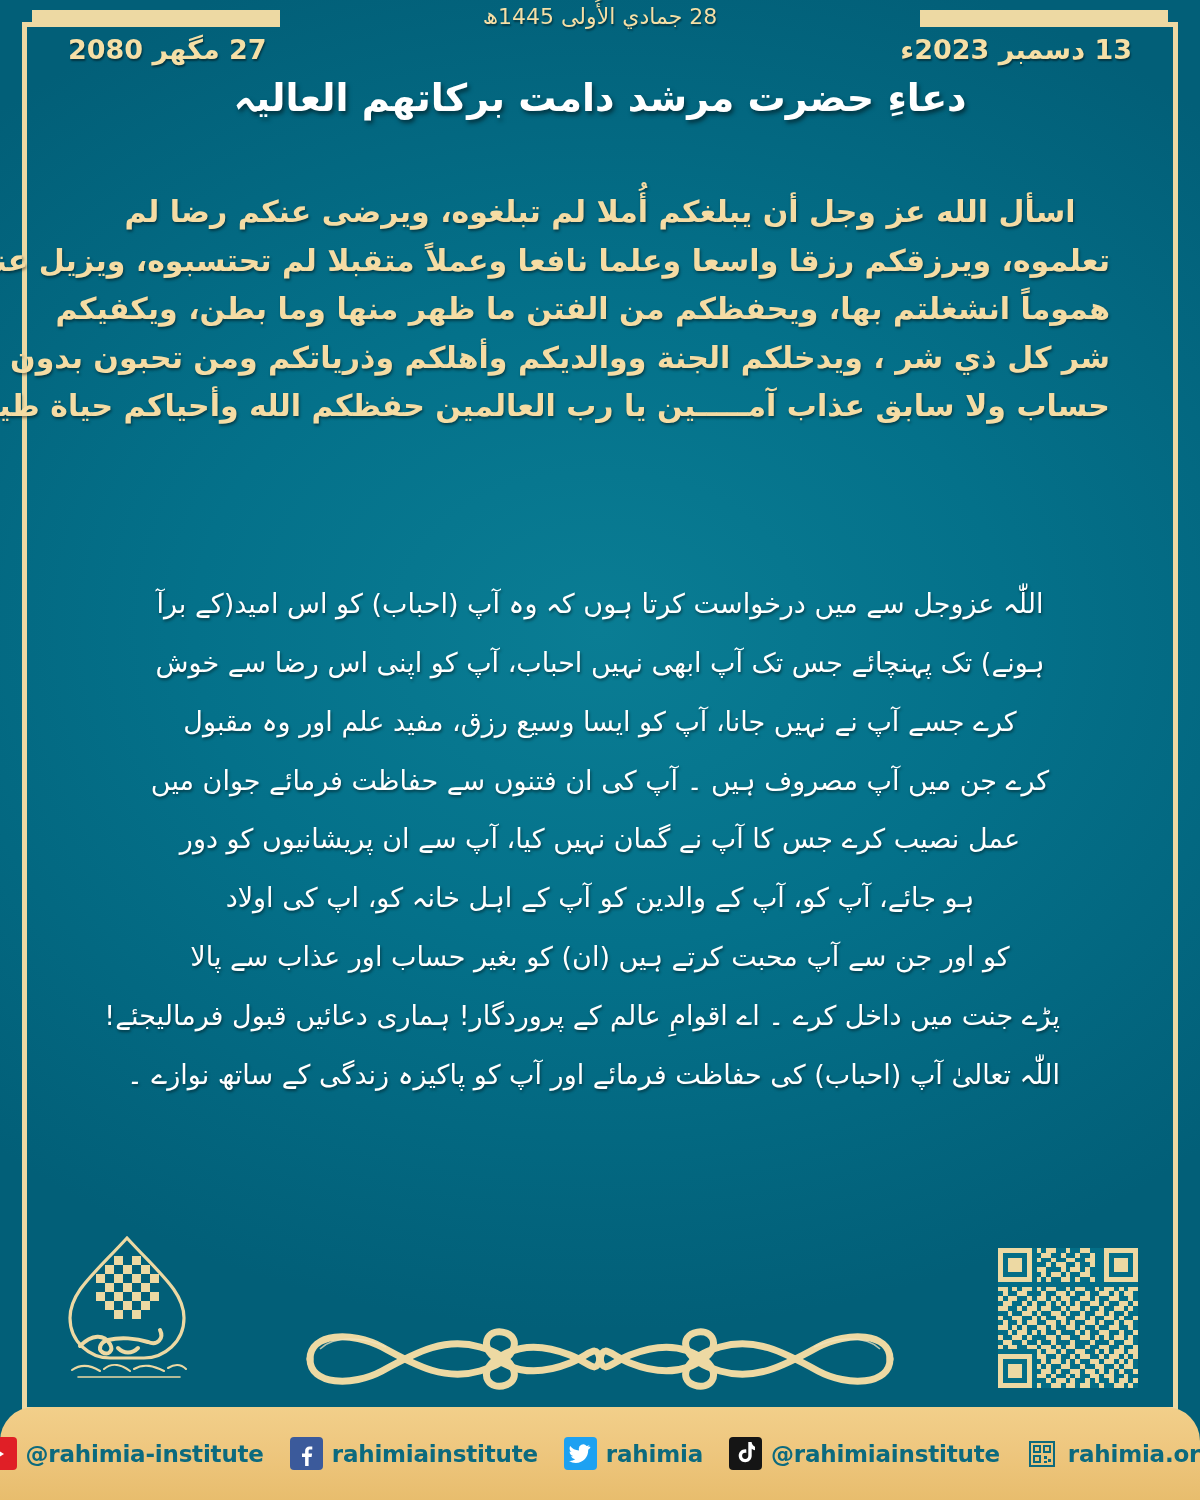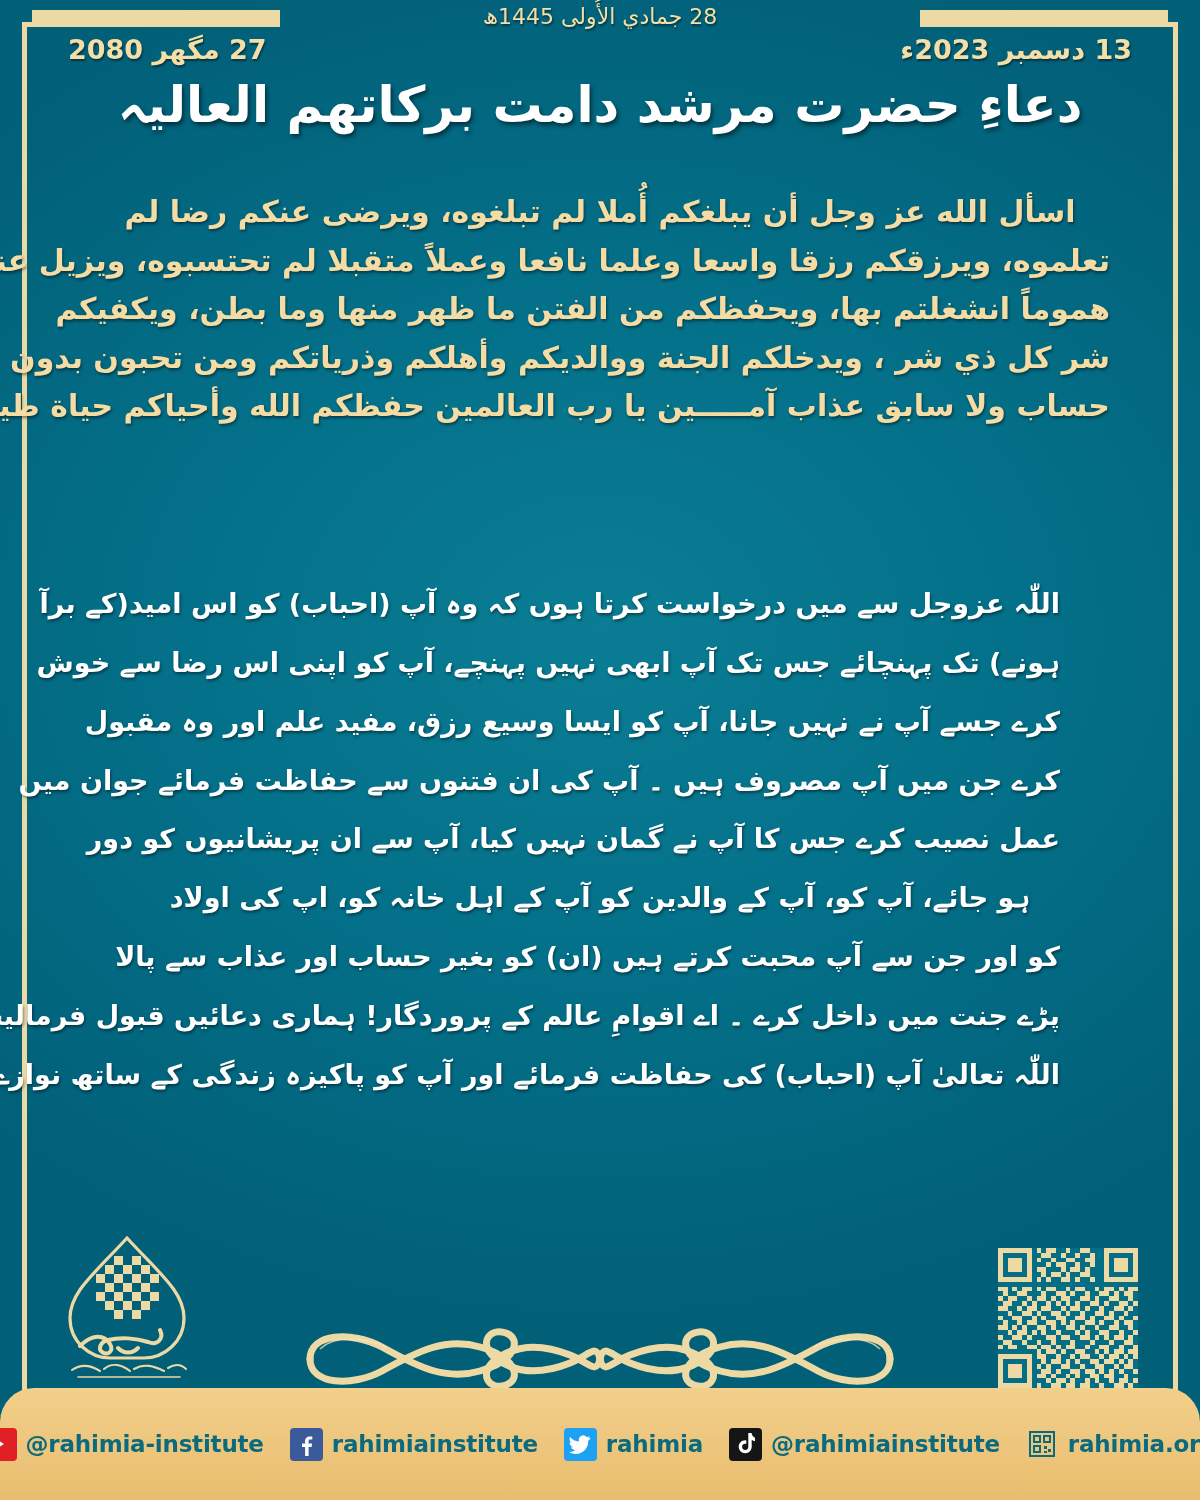--- a/index.html
+++ b/index.html
@@ -65,21 +65,21 @@
     white-space: nowrap;
     direction: rtl;
   }
 
   .poster-title {
     position: absolute;
     top: 76px;
     left: 0;
     right: 0;
     text-align: center;
-    font-size: 50px;
+    font-size: 38px;
     font-weight: 700;
     color: #ffffff;
     text-shadow: 2px 3px 4px rgba(0,0,0,.5);
     direction: rtl;
     letter-spacing: .5px;
   }
 
   
   .arabic-block {
     position: absolute;
@@ -100,21 +100,21 @@
   
   .urdu-block {
     position: absolute;
     top: 575px;
     left: 140px;
     right: 140px;
     direction: rtl;
     text-align: center;
     color: #ffffff;
     font-size: 27px;
-    font-weight: 700;
+    font-weight: 400;
     line-height: 2.18;
     text-shadow: 1px 2px 3px rgba(0,0,0,.45);
   }
   .urdu-block .uline { display: block; white-space: nowrap; }
 
   
   .logo {
     position: absolute;
     left: 52px;
     bottom: 105px;
@@ -143,21 +143,21 @@
     height: 140px;
   }
   .qr svg { display: block; width: 100%; height: 100%; }
 
   
   .footer {
     position: absolute;
     left: 0;
     bottom: 0;
     width: 1200px;
-    height: 112px;
+    height: 93px;
     background: linear-gradient(180deg, #f2cf8a 0%, #eec77f 45%, #e8bd6d 100%);
     border-top-left-radius: 34px;
     border-top-right-radius: 34px;
     display: flex;
     align-items: center;
     justify-content: center;
     direction: ltr;
   }
   .social-row {
     display: flex;
@@ -217,21 +217,21 @@
   <div class="arabic-block">
     <span class="aline">اسأل الله عز وجل أن يبلغكم أُملا لم تبلغوه، ويرضى عنكم رضا لم</span>
     <span class="aline">تعلموه، ويرزقكم رزقا واسعا وعلما نافعا وعملاً متقبلا لم تحتسبوه، ويزيل عنكم</span>
     <span class="aline">هموماً انشغلتم بها، ويحفظكم من الفتن ما ظهر منها وما بطن، ويكفيكم</span>
     <span class="aline">شر كل ذي شر ، ويدخلكم الجنة ووالديكم وأهلكم وذرياتكم ومن تحبون بدون</span>
     <span class="aline">حساب ولا سابق عذاب آمـــــين يا رب العالمين حفظكم الله وأحياكم حياة طيبة</span>
   </div>
 
   <div class="urdu-block">
     <span class="uline">اللّٰہ عزوجل سے میں درخواست کرتا ہوں کہ وہ آپ (احباب) کو اس امید(کے برآ</span>
-    <span class="uline">ہونے) تک پہنچائے جس تک آپ ابھی نہیں پہنچے، آپ کو اپنی اس رضا سے خوش</span>
+    <span class="uline">ہونے) تک پہنچائے جس تک آپ ابھی نہیں احباب، آپ کو اپنی اس رضا سے خوش</span>
     <span class="uline">کرے جسے آپ نے نہیں جانا، آپ کو ایسا وسیع رزق، مفید علم اور وہ مقبول</span>
     <span class="uline">کرے جن میں آپ مصروف ہیں ۔ آپ کی ان فتنوں سے حفاظت فرمائے جوان میں</span>
     <span class="uline">عمل نصیب کرے جس کا آپ نے گمان نہیں کیا، آپ سے ان پریشانیوں کو دور</span>
     <span class="uline">ہو جائے، آپ کو، آپ کے والدین کو آپ کے اہل خانہ کو، اپ کی اولاد</span>
     <span class="uline">کو اور جن سے آپ محبت کرتے ہیں (ان) کو بغیر حساب اور عذاب سے پالا</span>
     <span class="uline">پڑے جنت میں داخل کرے ۔ اے اقوامِ عالم کے پروردگار! ہماری دعائیں قبول فرمالیجئے!</span>
     <span class="uline">اللّٰہ تعالیٰ آپ (احباب) کی حفاظت فرمائے اور آپ کو پاکیزہ زندگی کے ساتھ نوازے ۔</span>
   </div>
 
   <div class="logo">

